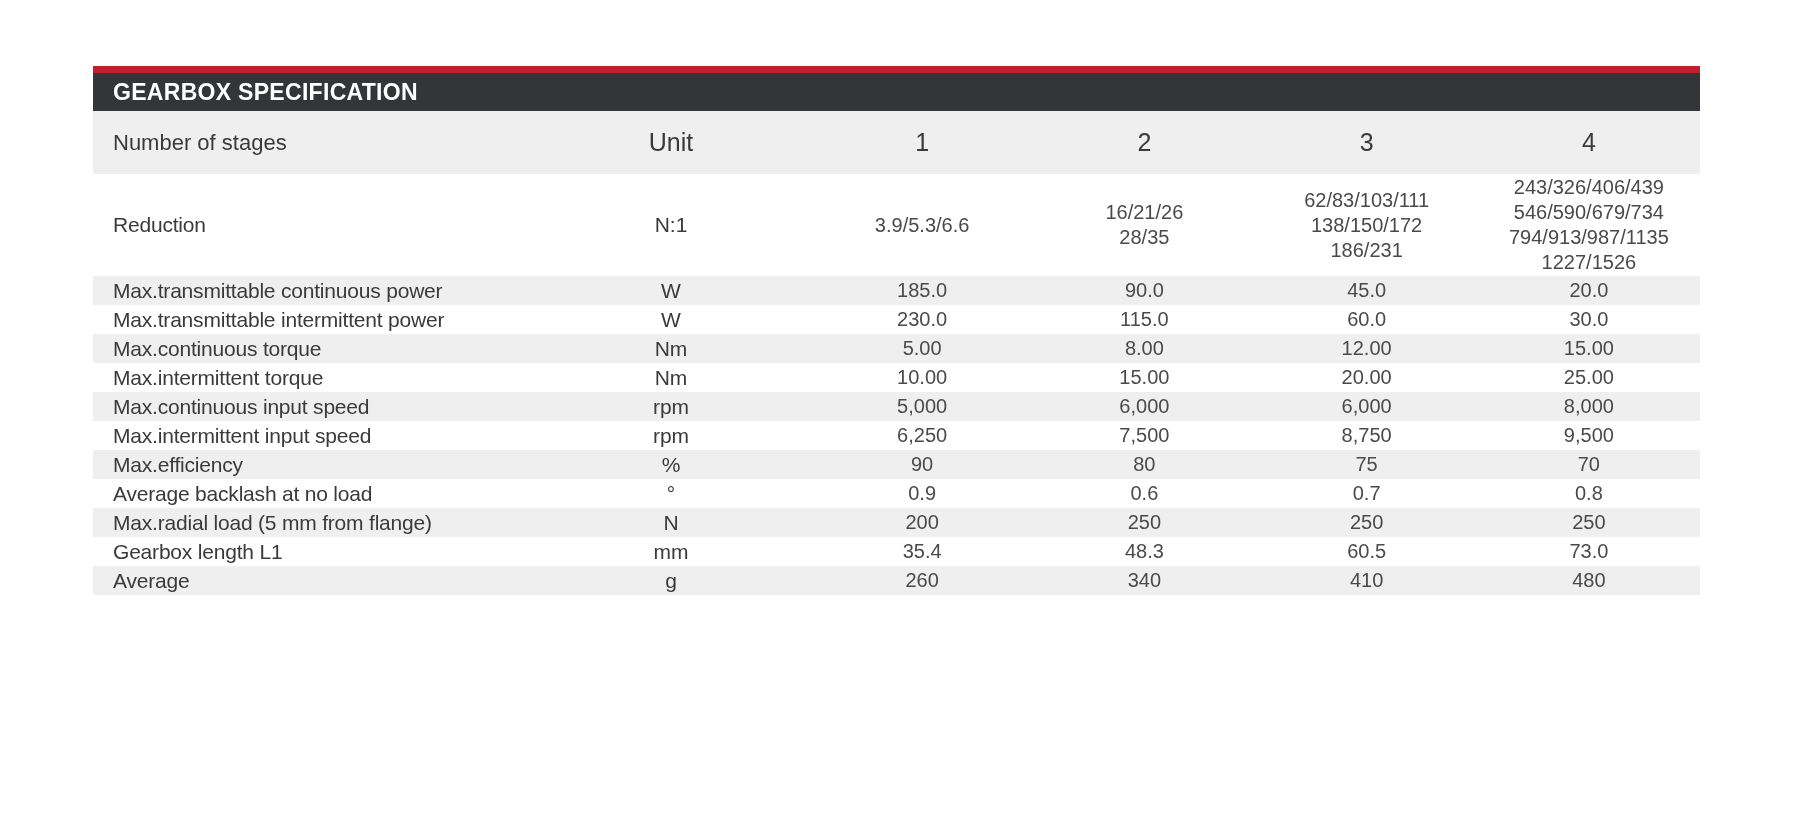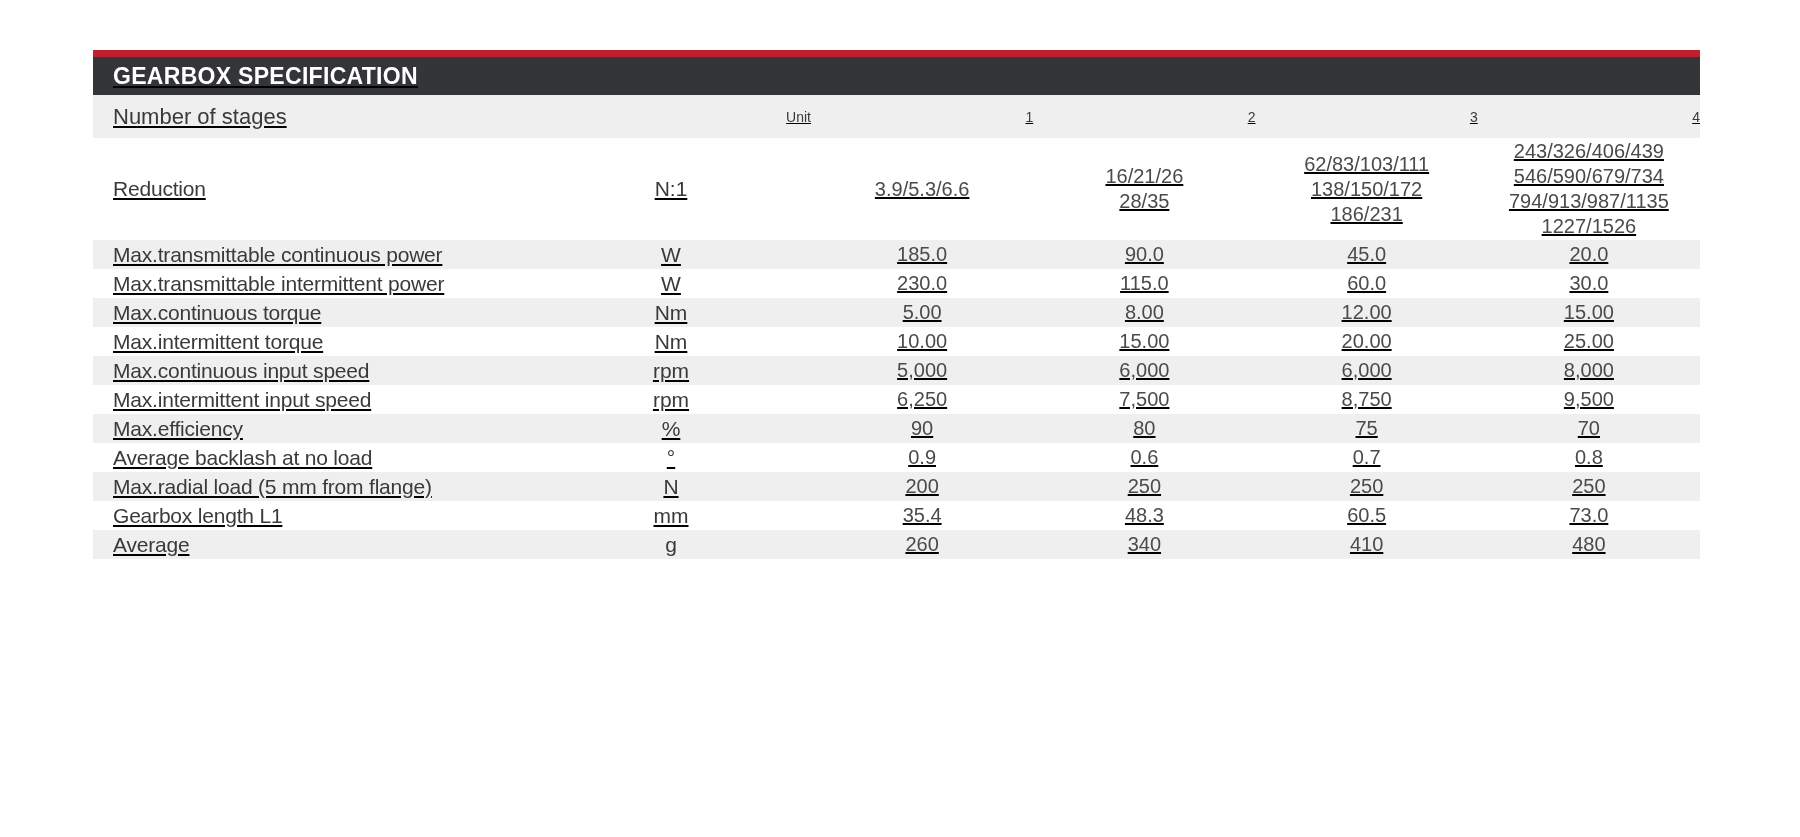--- a/index.html
+++ b/index.html
@@ -12,23 +12,22 @@
   *{box-sizing:border-box;}
   html,body{margin:0;padding:0;}
   body{
     width:1800px;height:837px;
     background:#ffffff;
     font-family:"Liberation Sans", sans-serif;
     overflow:hidden;
   }
   .spec-container{
     position:absolute;
-    left:93px;top:50px;
+    left:93px;top:66px;
     width:1607px;
-    text-decoration:underline;
   }
   .accent-bar{
     height:7px;
     background:var(--accent);
   }
   .title-bar{
     height:38px;
     background:var(--titlebg);
     color:#ffffff;
     display:flex;
@@ -48,31 +47,31 @@
   col.c-label{width:438px;}
   col.c-unit{width:280px;}
   col.c-val{width:222.25px;}
   td,th{
     padding:0;
     vertical-align:middle;
     font-weight:normal;
   }
   thead tr{
     background:var(--stripe);
-    height:43px;
+    height:63px;
   }
   thead th.label{
     text-align:left;
     padding-left:20px;
     font-size:22px;
     color:var(--label-color);
   }
   thead th.unit, thead th.val{
-    text-align:right;
-    font-size:14px;
+    text-align:center;
+    font-size:25px;
     color:var(--label-color);
   }
   tbody tr{height:29px;}
   tbody tr:first-child{height:102px;}
   tbody tr:nth-child(even){background:var(--stripe);}
   td.label{
     text-align:left;
     padding-left:20px;
     font-size:21px;
     color:var(--label-color);

